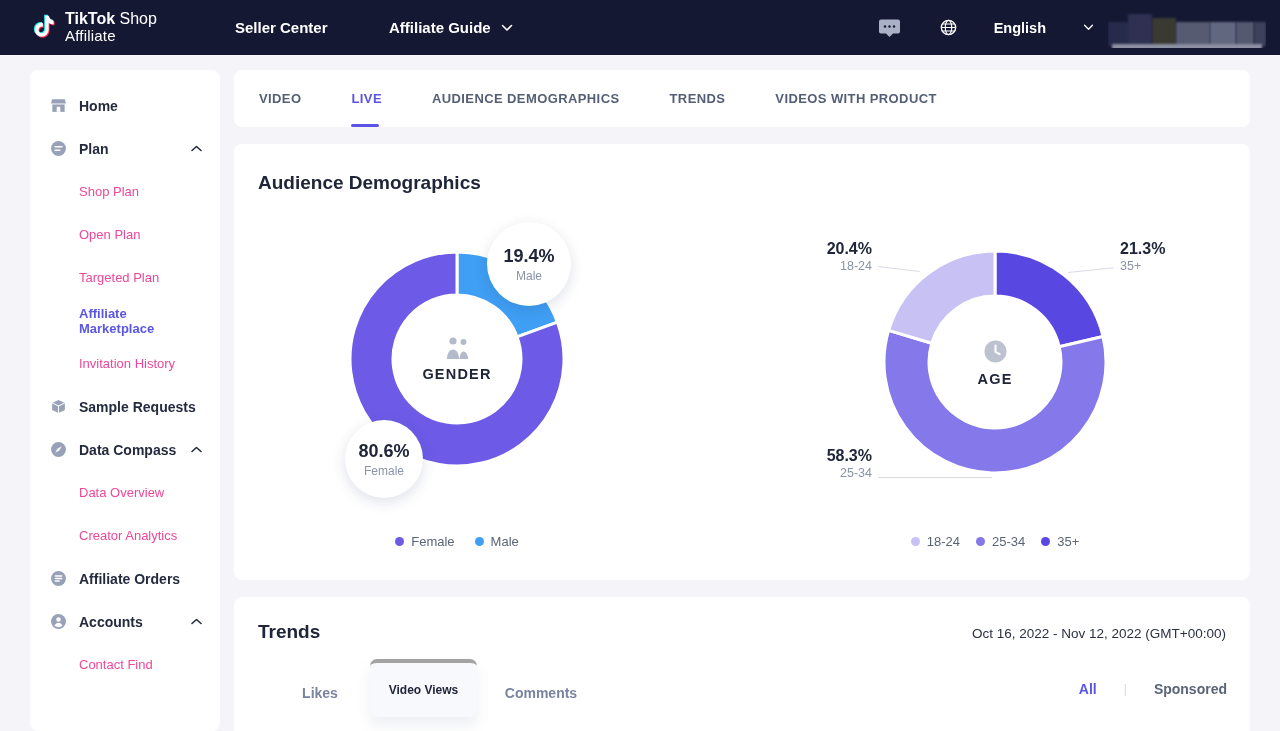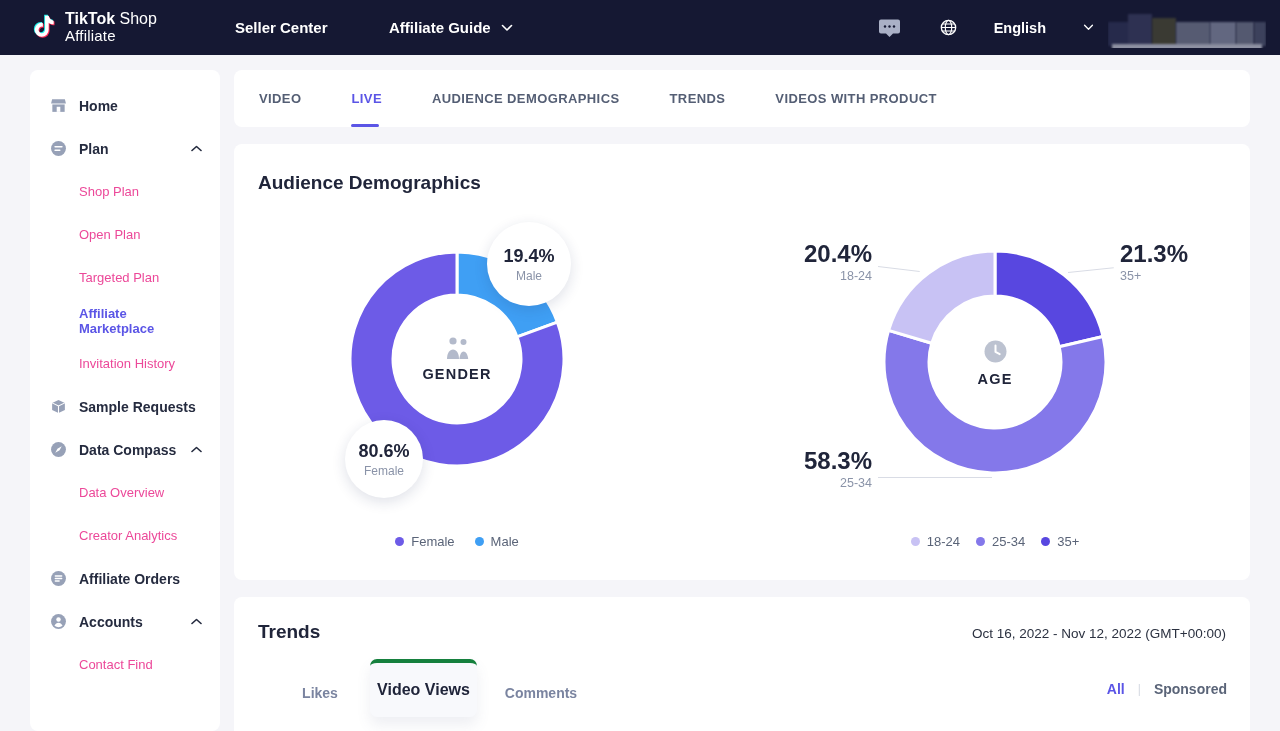--- a/index.html
+++ b/index.html
@@ -65,21 +65,21 @@
 
   .badge { position:absolute; background:#fff; border-radius:50%;
            box-shadow:0 4px 14px rgba(30,40,90,.14); display:flex; flex-direction:column;
            align-items:center; justify-content:center; z-index:3; }
   .badge.male { left:253px; top:78px; width:84px; height:84px; }
   .badge.female { left:111px; top:276px; width:78px; height:78px; }
   .badge .v { font-size:18px; font-weight:700; color:#20253A; }
   .badge .n { font-size:12px; color:#8A93A8; margin-top:2px; }
 
   .callout { position:absolute; z-index:2; }
-  .callout .v { font-size:24px; font-weight:700; color:#20253A; }
+  .callout .v { font-size:16px; font-weight:700; color:#20253A; }
   .callout .n { font-size:12.5px; color:#8A93A8; margin-top:1px; }
   .callout.c1824 { right:378px; top:96px; text-align:right; }
   .callout.c35 { left:886px; top:96px; text-align:left; }
   .callout.c2534 { right:378px; top:303px; text-align:right; }
 
   .leader { position:absolute; height:1px; background:#D9DCE5; transform-origin:left center; }
   .leader.l1 { left:644px; top:122px; width:42px; transform:rotate(7deg); }
   .leader.l2 { left:834px; top:128px; width:46px; transform:rotate(-6deg); }
   .leader.l3 { left:644px; top:333px; width:114px; }
 
@@ -89,25 +89,25 @@
   .legend .item { display:flex; align-items:center; font-size:13px; color:#5A6478; cursor:pointer; }
   .legend .dot { width:9px; height:9px; border-radius:50%; margin-right:7px; }
 
   .trends-card { position:absolute; left:234px; top:597px; width:1016px; height:160px;
                  background:#fff; border-radius:8px; }
   .trends-date { position:absolute; right:24px; top:29px; font-size:13.5px; color:#2B3140; cursor:pointer; }
   .ttab { position:absolute; font-size:14px; color:#7A84A0; font-weight:600; cursor:pointer; }
   .ttab.likes { left:56px; top:88px; width:60px; text-align:center; }
   .ttab.comments { left:262px; top:88px; width:90px; text-align:center; }
   .ttab-active { position:absolute; left:136px; top:62px; width:107px; height:58px;
-                 background:#F8F9FC; border-top:4px solid #15803d; border-radius:7px;
+                 background:#F8F9FC; border-top:4px solid #a3a3a3; border-radius:7px;
                  box-shadow:0 8px 14px rgba(90,100,140,.10);
                  display:flex; align-items:center; justify-content:center;
-                 font-size:16px; font-weight:700; color:#20253A; cursor:pointer; }
-  .tfilters { position:absolute; right:23px; top:84px; display:flex; align-items:center; gap:13px; font-size:14px; }
+                 font-size:12px; font-weight:700; color:#20253A; cursor:pointer; }
+  .tfilters { position:absolute; right:23px; top:84px; display:flex; align-items:center; gap:27px; font-size:14px; }
   .tfilters .fall { color:#5B55E6; font-weight:700; cursor:pointer; }
   .tfilters .fdiv { color:#D5D9E2; font-size:12px; }
   .tfilters .fsponsored { color:#5A6478; font-weight:600; cursor:pointer; }
 </style>
 </head>
 <body>
 
 <div class="screen">
 
   <header class="navbar">

